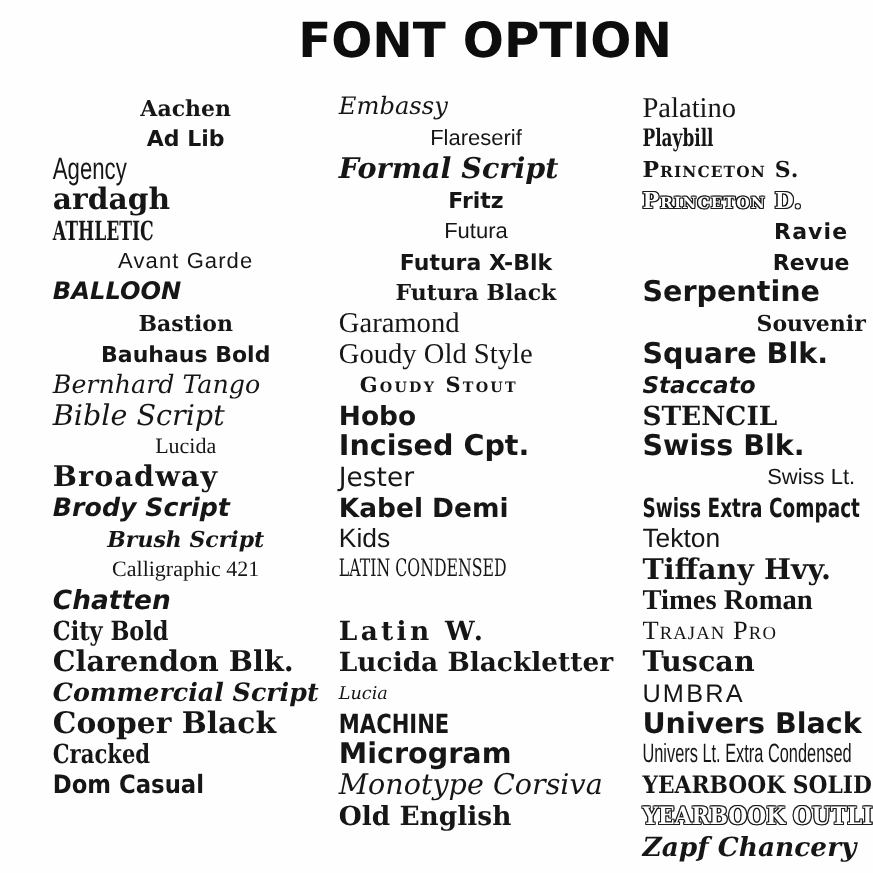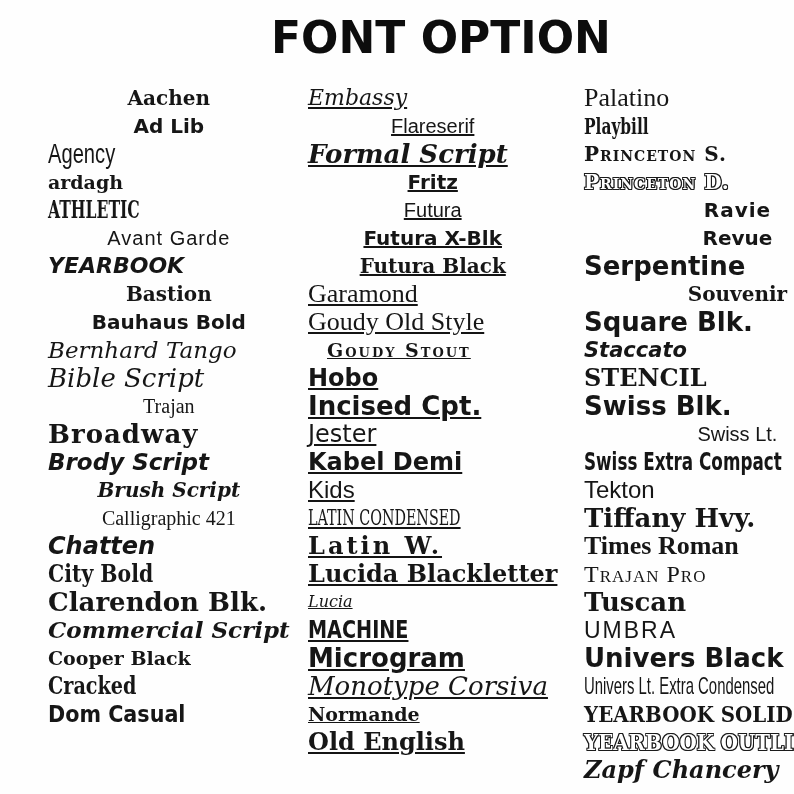--- a/index.html
+++ b/index.html
@@ -3,21 +3,21 @@
 <meta charset="utf-8">
 <style>
   html,body{margin:0;padding:0;background:#ffffff;}
   .sheet{position:relative;width:794px;height:794px;background:#fefefe;overflow:hidden;
          font-family:"Liberation Sans",sans-serif;color:#141414;}
   .title{position:absolute;top:12px;left:0;width:100%;text-align:center;
          font-family:"DejaVu Sans",sans-serif;font-weight:bold;font-size:44px;
          letter-spacing:0;color:#0d0d0d;padding-left:44px;}
   .col{position:absolute;top:84px;display:flex;flex-direction:column;}
   #col1{left:48px;}
-  #col2{left:308px;text-decoration:underline;}
+  #col2{left:308px;}
   #col3{left:584px;}
   .fs{height:28px;line-height:28px;white-space:nowrap;transform-origin:0 50%;color:#161616;}
   
   .dse{font-family:"DejaVu Serif",serif;}
   .lse{font-family:"Liberation Serif",serif;}
   .dsa{font-family:"DejaVu Sans",sans-serif;}
   .lsa{font-family:"Liberation Sans",sans-serif;}
   .b{font-weight:bold;}
   .i{font-style:italic;}
   .sc{font-variant:small-caps;}
@@ -25,48 +25,48 @@
   .x62{transform:scaleX(.62);}
   .x65{transform:scaleX(.65);}
   .x70{transform:scaleX(.70);}
   .x72{transform:scaleX(.72);}
   .x80{transform:scaleX(.80);}
   .x85{transform:scaleX(.85);}
   .x90{transform:scaleX(.90);}
   
   .sp1{letter-spacing:1px;}
   .sp2{letter-spacing:2px;}
-  .sp3{letter-spacing:3px;}
+  .sp3{letter-spacing:3px;margin-top:28px;}
   
   .f16{font-size:16px;}.f18{font-size:18px;}.f19{font-size:19px;margin-left:19px;}.f20{font-size:20px;}
   .f21{font-size:21px;}.f22{font-size:22px;}.f23{font-size:23px;}.f24{font-size:24px;}
-  .f25{font-size:20px;text-align:center;}.f26{font-size:26px;}.f27{font-size:19px;}.f28{font-size:28px;}
+  .f25{font-size:20px;text-align:center;}.f26{font-size:26px;}.f27{font-size:27px;}.f28{font-size:28px;}
   
   .out{color:#fff;text-shadow:-1px -1px 0 #1b1b1b,0 -1px 0 #1b1b1b,1px -1px 0 #1b1b1b,
        -1px 0 0 #1b1b1b,1px 0 0 #1b1b1b,-1px 1px 0 #1b1b1b,0 1px 0 #1b1b1b,1px 1px 0 #1b1b1b;}
 </style>
 </head>
 <body>
 
 <div class="sheet">
   <div class="title">FONT OPTION</div>
 
   <div class="col" id="col1">
     <div class="fs f25 dse b">Aachen</div>
     <div class="fs f25 dsa b">Ad Lib</div>
     <div class="fs f28 lsa x72">Agency</div>
     <div class="fs f27 dse b">ardagh</div>
     <div class="fs f24 dse b x65">ATHLETIC</div>
     <div class="fs f25 lsa sp1">Avant Garde</div>
-    <div class="fs f22 dsa b i">YEARBOOK</div>
+    <div class="fs f22 dsa b i">BALLOON</div>
     <div class="fs f25 dse b">Bastion</div>
     <div class="fs f25 dsa b">Bauhaus Bold</div>
     <div class="fs f23 dse i">Bernhard Tango</div>
     <div class="fs f26 dse i">Bible Script</div>
-    <div class="fs f25 lse">Trajan</div>
+    <div class="fs f25 lse">Lucida</div>
     <div class="fs f26 dse b sp1">Broadway</div>
     <div class="fs f23 dsa b i">Brody Script</div>
     <div class="fs f25 dse b i">Brush Script</div>
     <div class="fs f25 lse">Calligraphic 421</div>
     <div class="fs f24 dsa b i">Chatten</div>
     <div class="fs f24 dse b x85">City Bold</div>
     <div class="fs f26 dse b">Clarendon Blk.</div>
     <div class="fs f23 dse b i">Commercial Script</div>
     <div class="fs f27 dse b">Cooper Black</div>
     <div class="fs f24 dse b x80">Cracked</div>
@@ -89,21 +89,20 @@
     <div class="fs f24 dsa">Jester</div>
     <div class="fs f24 dsa b">Kabel Demi</div>
     <div class="fs f24 lsa">Kids</div>
     <div class="fs f22 dse x65">LATIN CONDENSED</div>
     <div class="fs f24 dse b sp3">Latin W.</div>
     <div class="fs f24 dse b">Lucida Blackletter</div>
     <div class="fs f16 dse i">Lucia</div>
     <div class="fs f24 dsa b x80">MACHINE</div>
     <div class="fs f26 dsa b">Microgram</div>
     <div class="fs f26 dse i">Monotype Corsiva</div>
-    <div class="fs f27 dse b">Normande</div>
     <div class="fs f24 dse b">Old English</div>
   </div>
 
   <div class="col" id="col3">
     <div class="fs f26 lse">Palatino</div>
     <div class="fs f22 dse b x70">Playbill</div>
     <div class="fs f20 dse b sc sp1">Princeton S.</div>
     <div class="fs f20 dse b sc sp1 out">Princeton D.</div>
     <div class="fs f25 dsa b sp1">Ravie</div>
     <div class="fs f25 dsa b">Revue</div>

